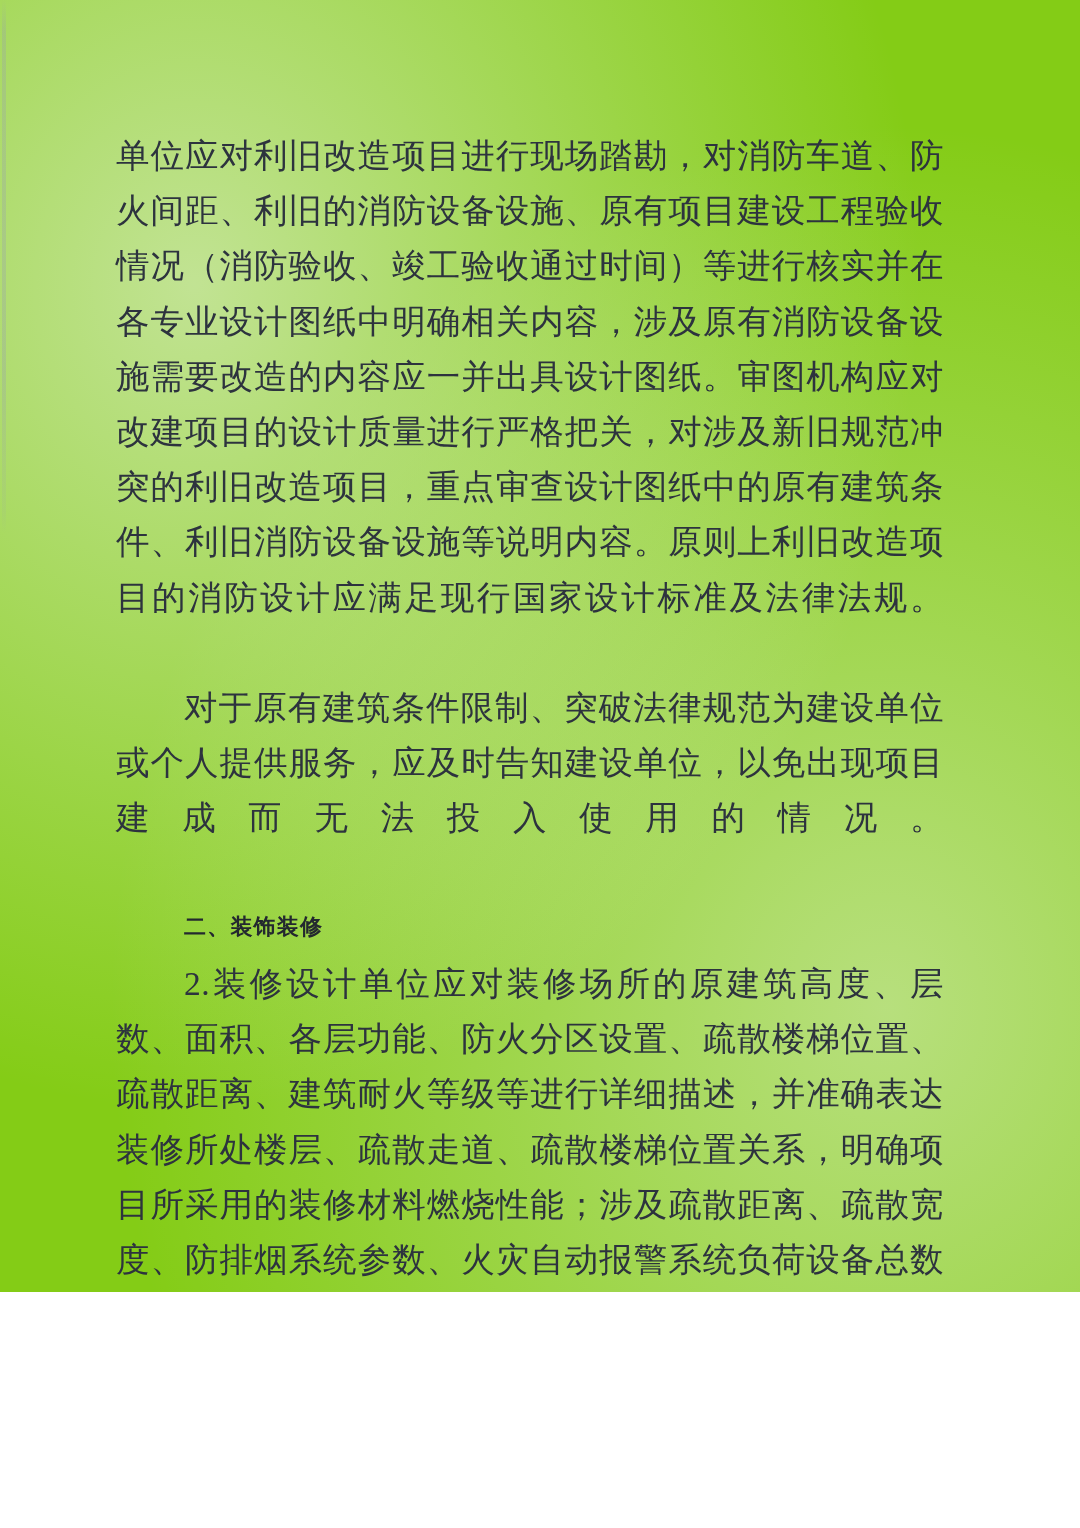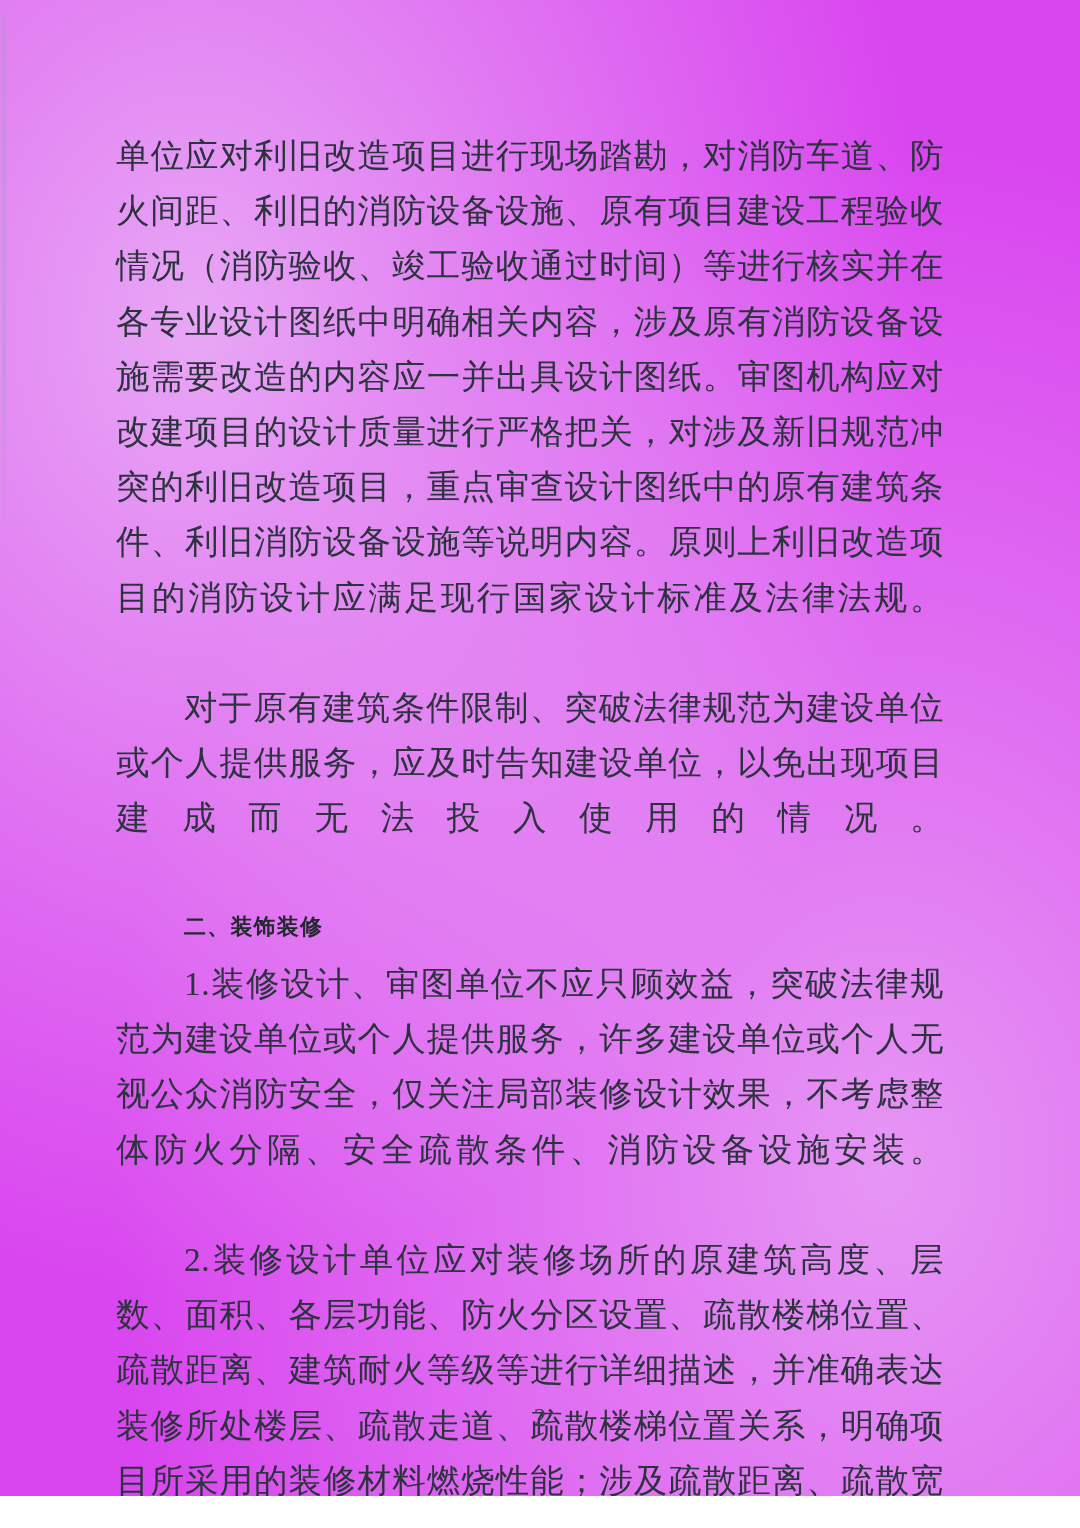--- a/index.html
+++ b/index.html
@@ -6,22 +6,22 @@
     margin: 0;
     padding: 0;
     background: #ffffff;
   }
   body {
     font-family: "Liberation Serif", "DejaVu Serif", serif;
   }
   .page {
     position: relative;
     width: 1080px;
-    height: 1496px;
-    background: #d946ef;
+    height: 1292px;
+    background: #84cc16;
     overflow: hidden;
     box-sizing: border-box;
   }
   
   .scan-streak {
     position: absolute;
     left: 2px;
     top: 0;
     width: 4px;
     height: 533px;
@@ -100,21 +100,20 @@
   <div class="scan-streak"></div>
 
   <div class="content">
 
     <p class="body-text">单位应对利旧改造项目进行现场踏勘，对消防车道、防火间距、利旧的消防设备设施、原有项目建设工程验收情况（消防验收、竣工验收通过时间）等进行核实并在各专业设计图纸中明确相关内容，涉及原有消防设备设施需要改造的内容应一并出具设计图纸。审图机构应对改建项目的设计质量进行严格把关，对涉及新旧规范冲突的利旧改造项目，重点审查设计图纸中的原有建筑条件、利旧消防设备设施等说明内容。原则上利旧改造项目的消防设计应满足现行国家设计标准及法律法规。</p>
 
     <p class="body-text indent">对于原有建筑条件限制、突破法律规范为建设单位或个人提供服务，应及时告知建设单位，以免出现项目建成而无法投入使用的情况。</p>
 
     <p class="heading">二、装饰装修</p>
 
-    <p class="body-text indent">1.装修设计、审图单位不应只顾效益，突破法律规范为建设单位或个人提供服务，许多建设单位或个人无视公众消防安全，仅关注局部装修设计效果，不考虑整体防火分隔、安全疏散条件、消防设备设施安装。</p>
 
     <p class="body-text indent">2.装修设计单位应对装修场所的原建筑高度、层数、面积、各层功能、防火分区设置、疏散楼梯位置、疏散距离、建筑耐火等级等进行详细描述，并准确表达装修所处楼层、疏散走道、疏散楼梯位置关系，明确项目所采用的装修材料燃烧性能；涉及疏散距离、疏散宽度、防排烟系统参数、火灾自动报警系统负荷设备总数等应重新验算；吊顶构造、门扇安装等必要时应提供构造大样。</p>
 
   </div>
 
   <div class="page-number">2</div>
 
 </div>
 
 </body></html>

